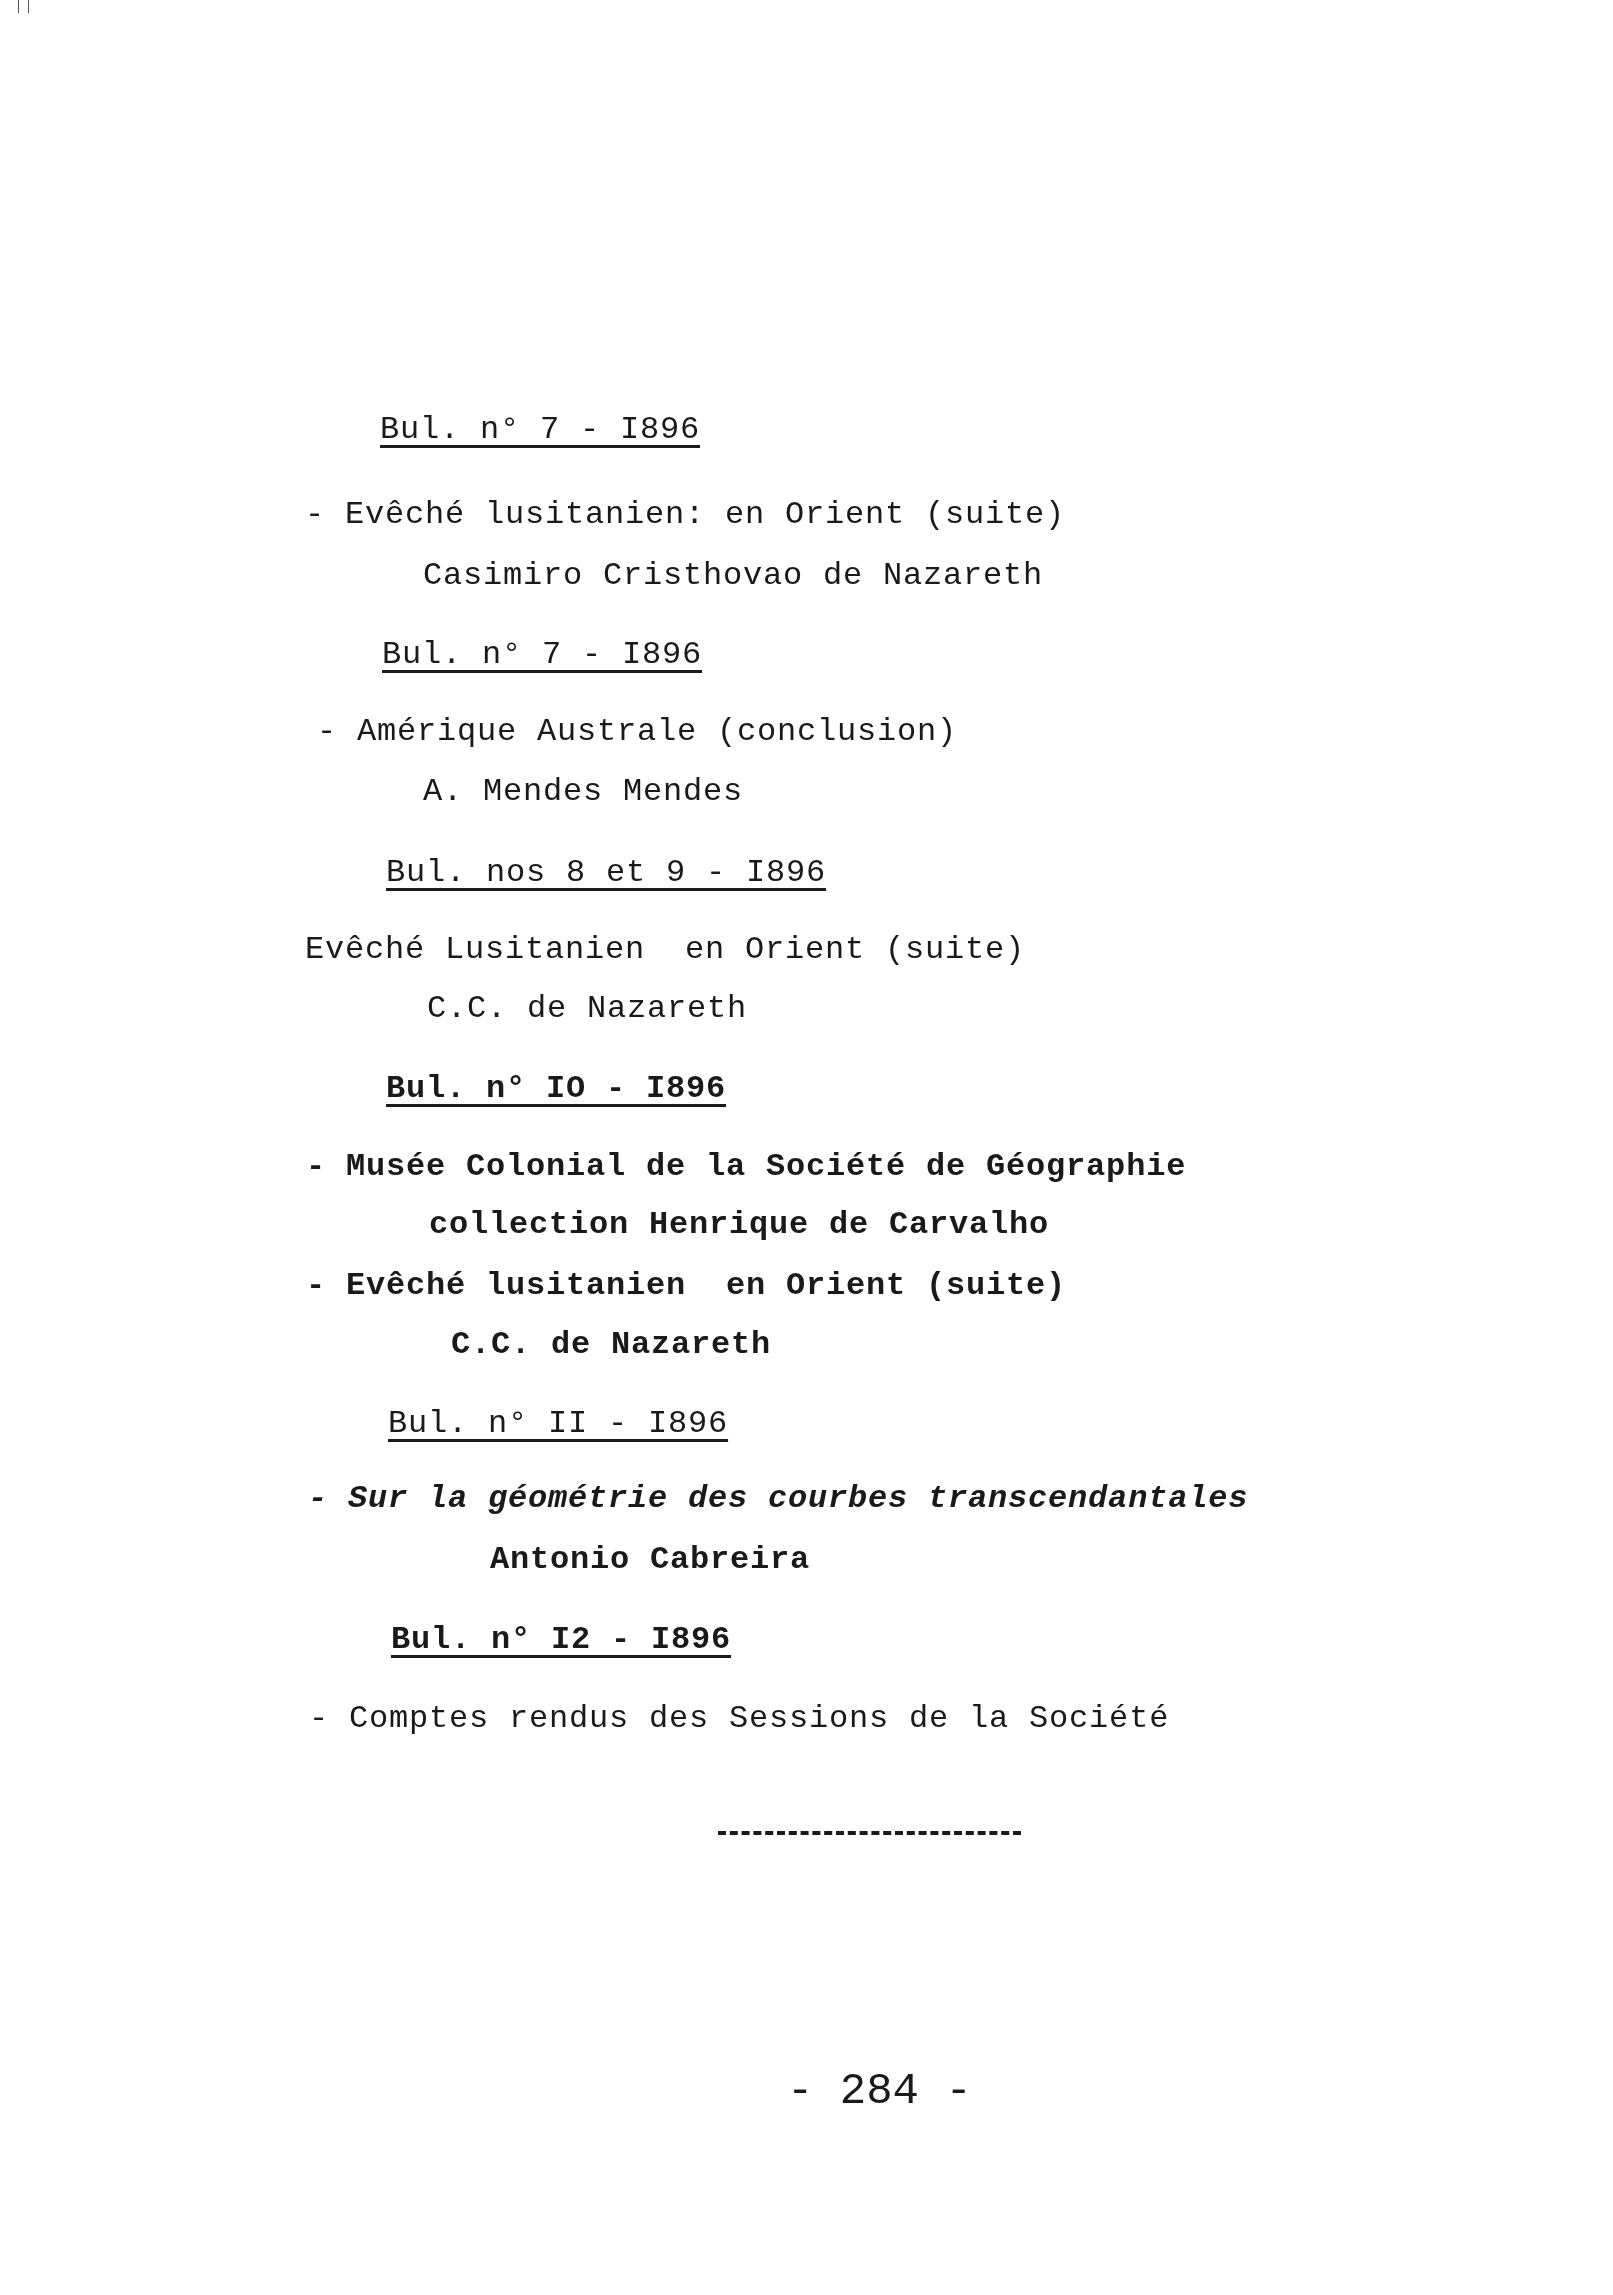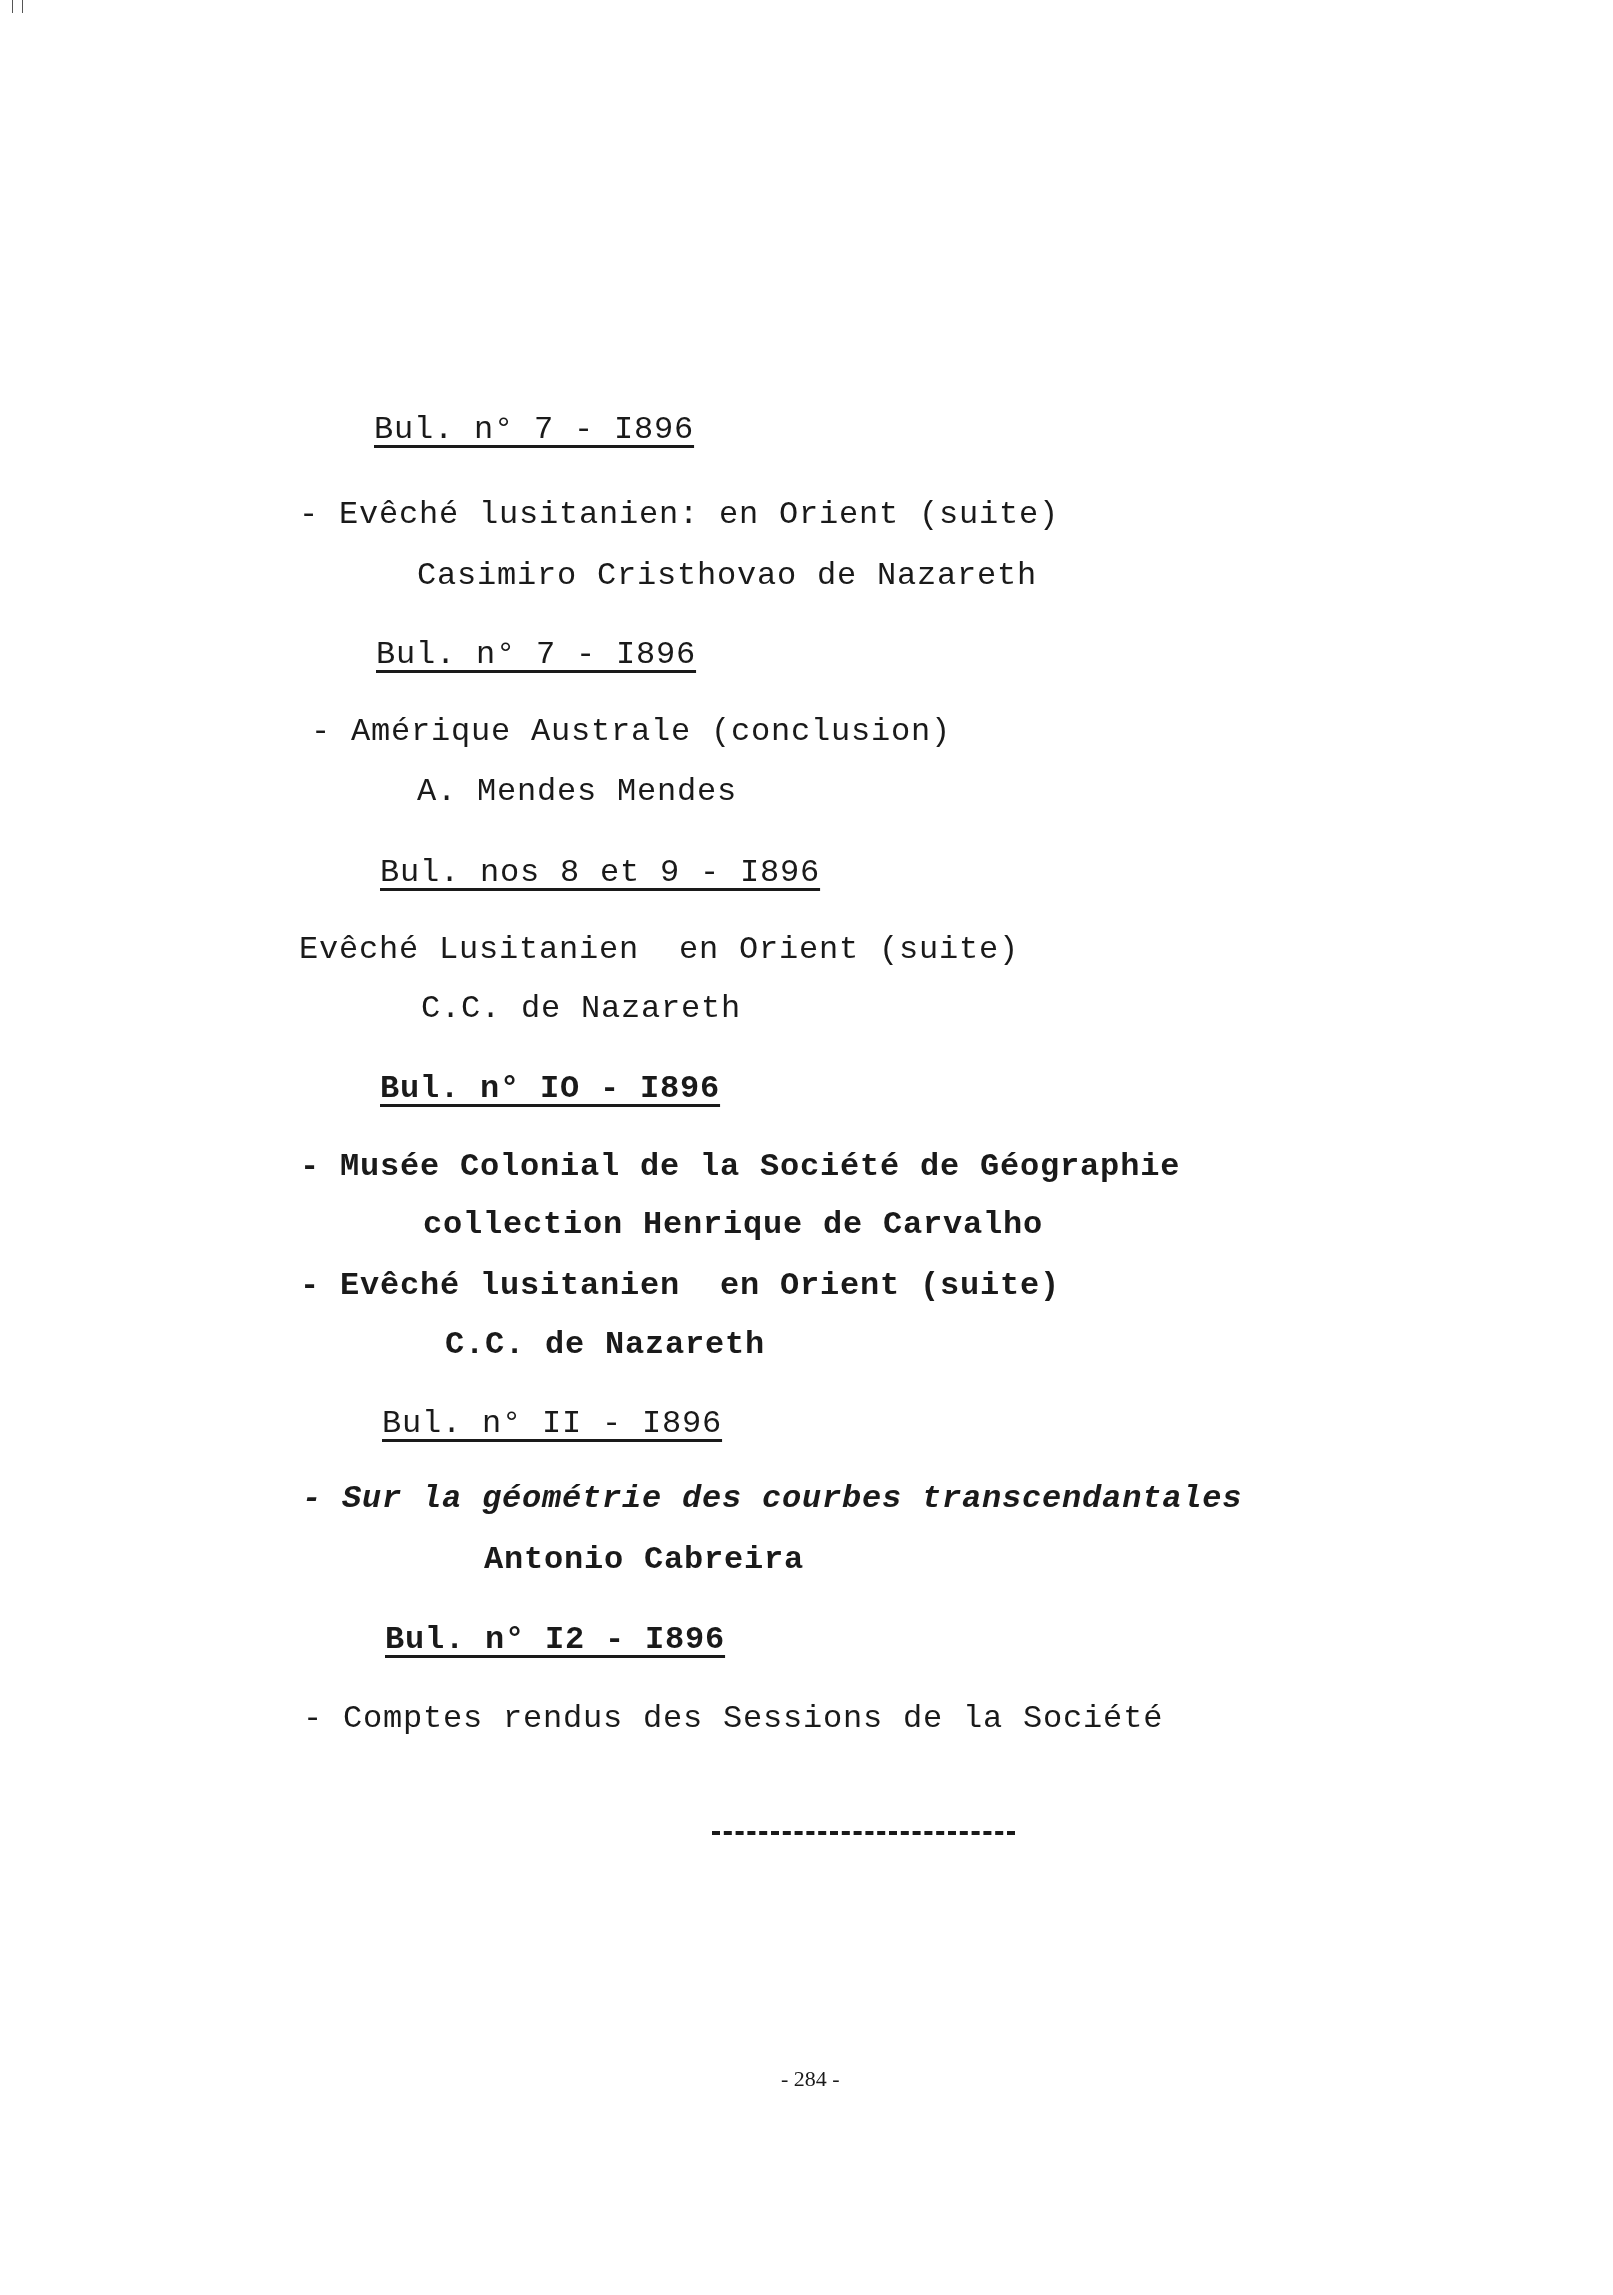--- a/index.html
+++ b/index.html
@@ -4,21 +4,21 @@
   <style>
     html, body { margin: 0; padding: 0; }
     body {
       width: 1613px; height: 2295px;
       background: #ffffff;
       position: relative;
       overflow: hidden;
       font-family: "Liberation Mono", "DejaVu Sans Mono", monospace;
       color: #1a1a1a;
     }
-    .page { position: absolute; left: 10px; top: 0; width: 1335px; height: 2295px; }
+    .page { position: absolute; left: 16px; top: 0; width: 1335px; height: 2295px; }
     .line {
       position: absolute;
       white-space: pre;
       font-size: 32px;
       line-height: 39px;
       letter-spacing: 0.8px;
     }
     .heading {
       text-decoration: underline;
       text-decoration-thickness: 3.3px;
@@ -27,22 +27,22 @@
     .bold { font-weight: bold; }
     .separator {
       position: absolute;
       left: 702px; top: 1831px;
       width: 303px; height: 0;
       border-top: 4.1px dashed #1a1a1a;
     }
     .page-number {
       position: absolute;
       top: 2066px; left: 771px;
-      font-family: Liberation Serif, serif;
-      font-size: 22px;
+      font-family: Liberation Mono, monospace;
+      font-size: 44px;
       white-space: pre;
     }
     .margin-mark {
       position: absolute; left: 1.6px; top: 0;
       width: 9.8px; height: 13px;
       border-left: 1.6px solid #555; border-right: 1.6px solid #555;
     }
   </style>
 </head>
 <body>

